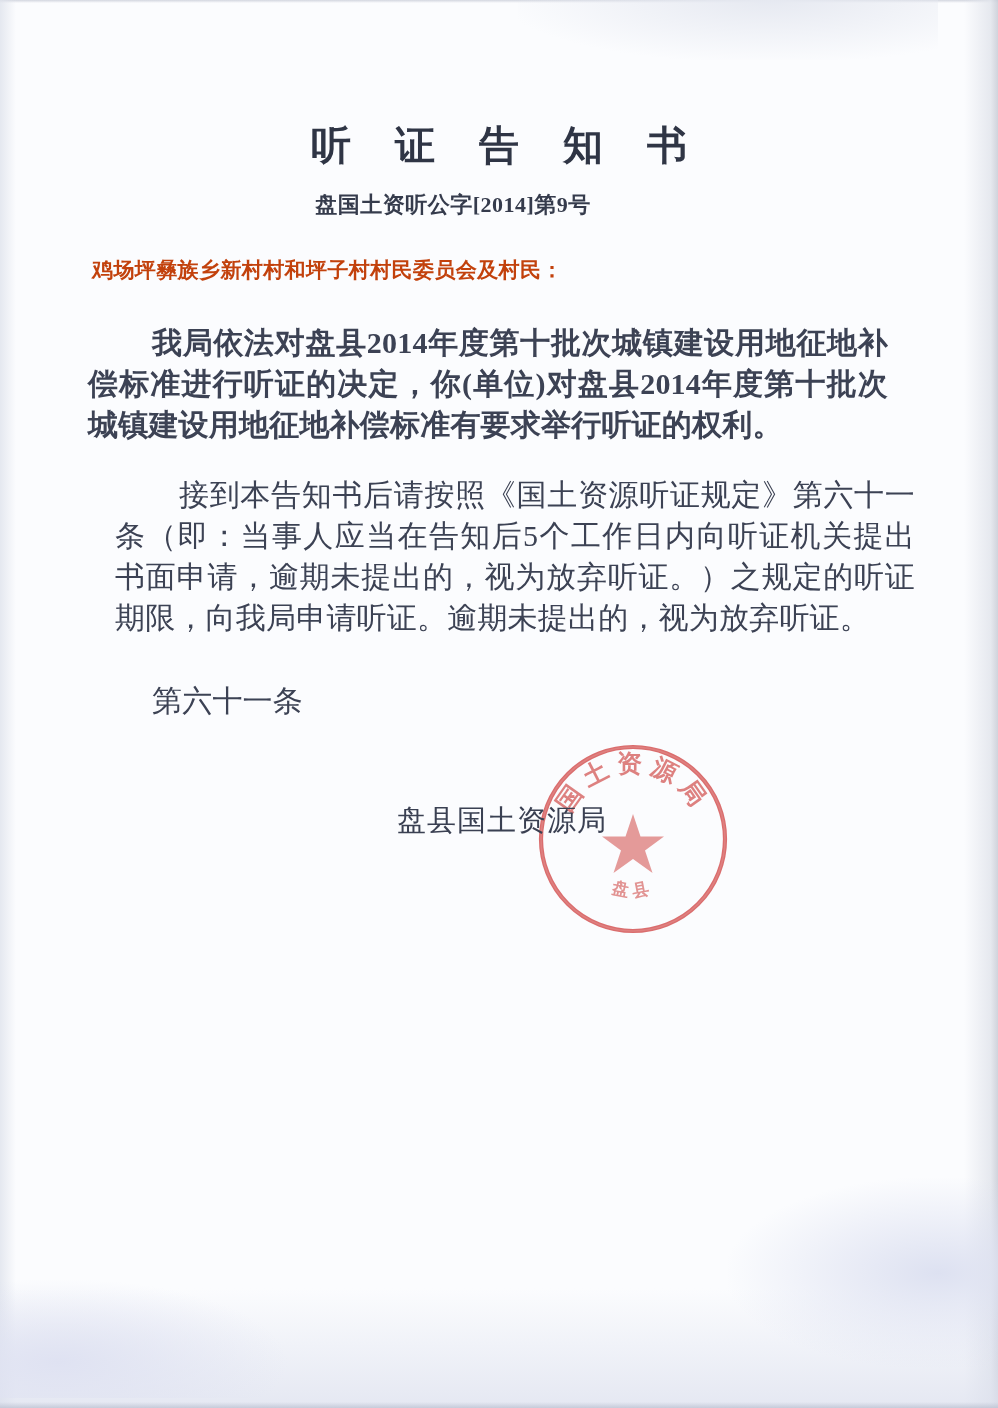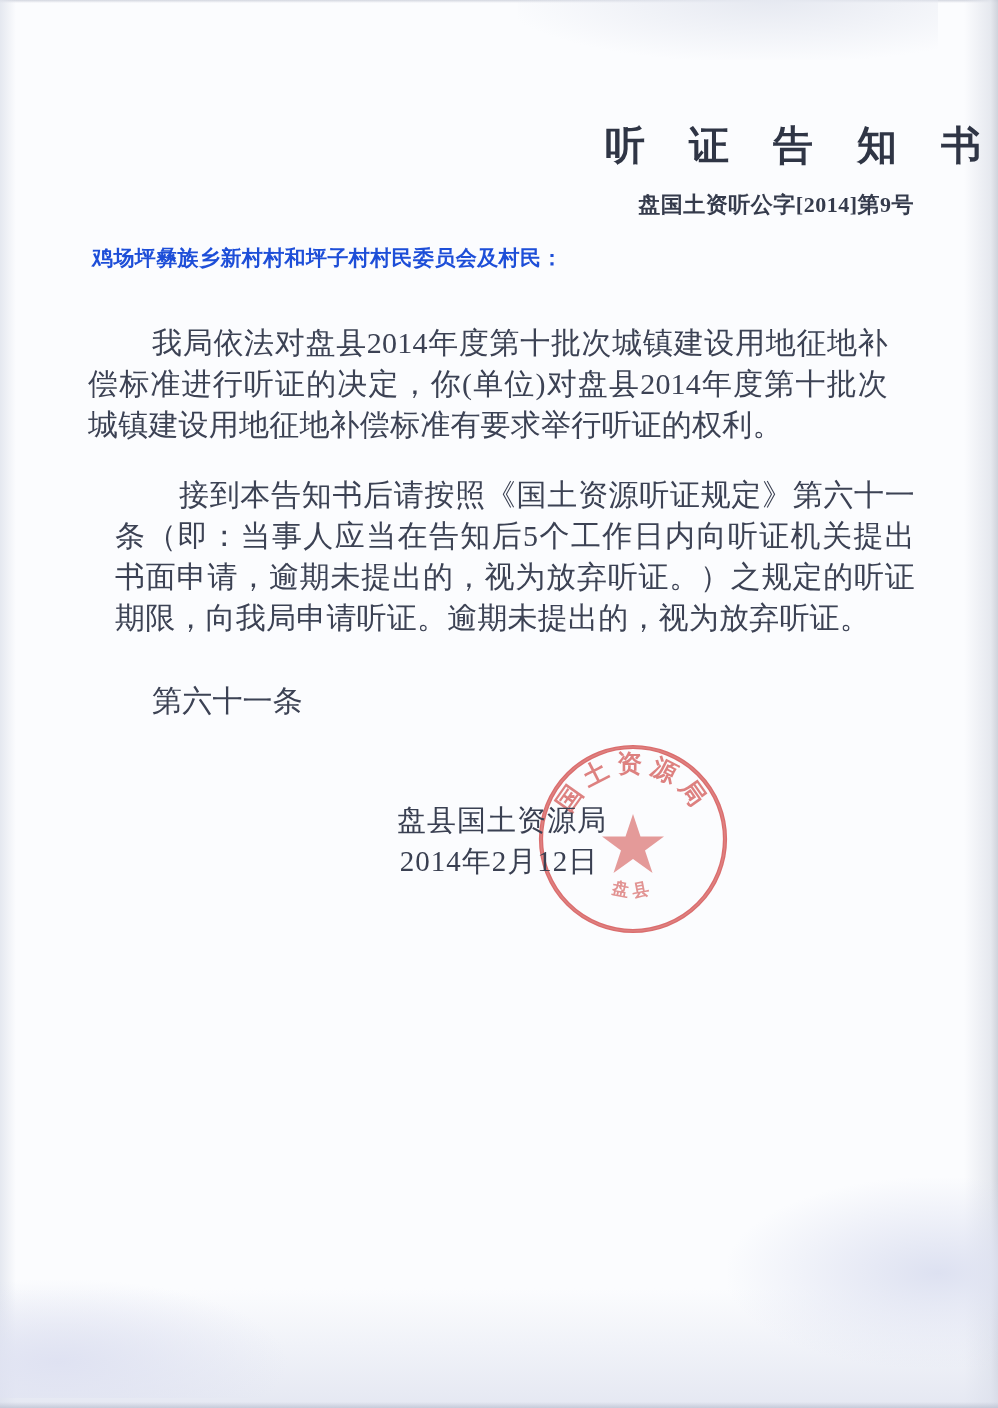--- a/index.html
+++ b/index.html
@@ -79,64 +79,64 @@
   
   .doc-body {
     position: relative;
     z-index: 2;
   }
   .doc-title {
     position: absolute;
     top: 118px;
     left: 0;
     width: 998px;
-    text-align: right;
+    text-align: center;
     font-size: 40px;
     font-weight: bold;
     letter-spacing: 17px;
     text-indent: 17px;
     color: #2f3545;
     font-family: "Liberation Serif", "DejaVu Serif", serif;
   }
   .doc-number {
     position: absolute;
     top: 190px;
-    left: 16px;
+    left: 4px;
     width: 898px;
-    text-align: right;
+    text-align: center;
     font-size: 22px;
     font-weight: bold;
     color: #353b4c;
     letter-spacing: 0.5px;
   }
   .doc-addressee {
     position: absolute;
-    top: 244px;
+    top: 256px;
     left: 92px;
     font-size: 21px;
     font-weight: bold;
-    color: #1d4ed8;
+    color: #c2410c;
     letter-spacing: 0.4px;
     white-space: nowrap;
   }
   .doc-para {
     position: absolute;
     left: 88px;
     width: 800px;
     font-size: 30px;
     line-height: 41px;
     color: #3c4254;
     text-align: justify;
     text-justify: inter-character;
     letter-spacing: 0.2px;
   }
   .doc-para.indent {
     text-indent: 64px;
   }
-  #para-1 { top: 322px; }
+  #para-1 { top: 322px; font-weight: bold; }
   #para-2 { top: 474px; margin-left: 27px; }
   #para-3 { top: 680px; }
 
   .signature-block {
     position: absolute;
     top: 800px;
     left: 0;
     width: 998px;
     text-align: center;
     font-size: 29px;
@@ -204,17 +204,16 @@
     <div class="doc-addressee">鸡场坪彝族乡新村村和坪子村村民委员会及村民：</div>
 
     <div class="doc-para indent" id="para-1">我局依法对盘县2014年度第十批次城镇建设用地征地补偿标准进行听证的决定，你(单位)对盘县2014年度第十批次城镇建设用地征地补偿标准有要求举行听证的权利。</div>
 
     <div class="doc-para indent" id="para-2">接到本告知书后请按照《国土资源听证规定》第六十一条（即：当事人应当在告知后5个工作日内向听证机关提出书面申请，逾期未提出的，视为放弃听证。）之规定的听证期限，向我局申请听证。逾期未提出的，视为放弃听证。</div>
 
     <div class="doc-para indent" id="para-3">第六十一条</div>
 
     <div class="signature-block">
       <span class="sig-line sig-org">盘县国土资源局</span>
-      <span class="sig-line sig-date">2014年2月12日</span>
     </div>
   </div>
 
 </div>
 
 </body></html>

